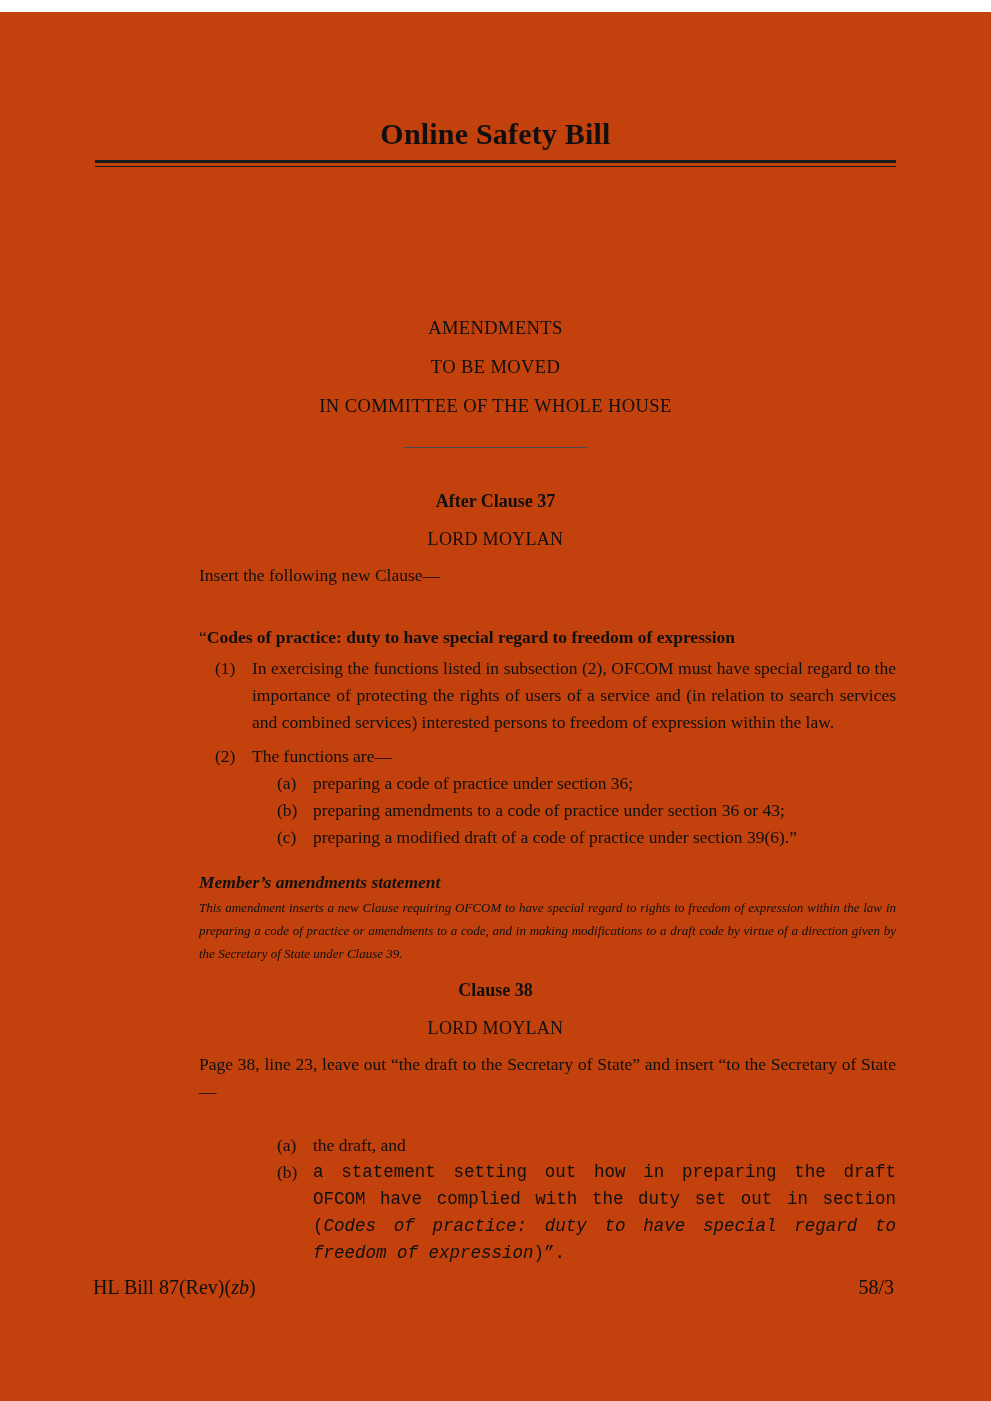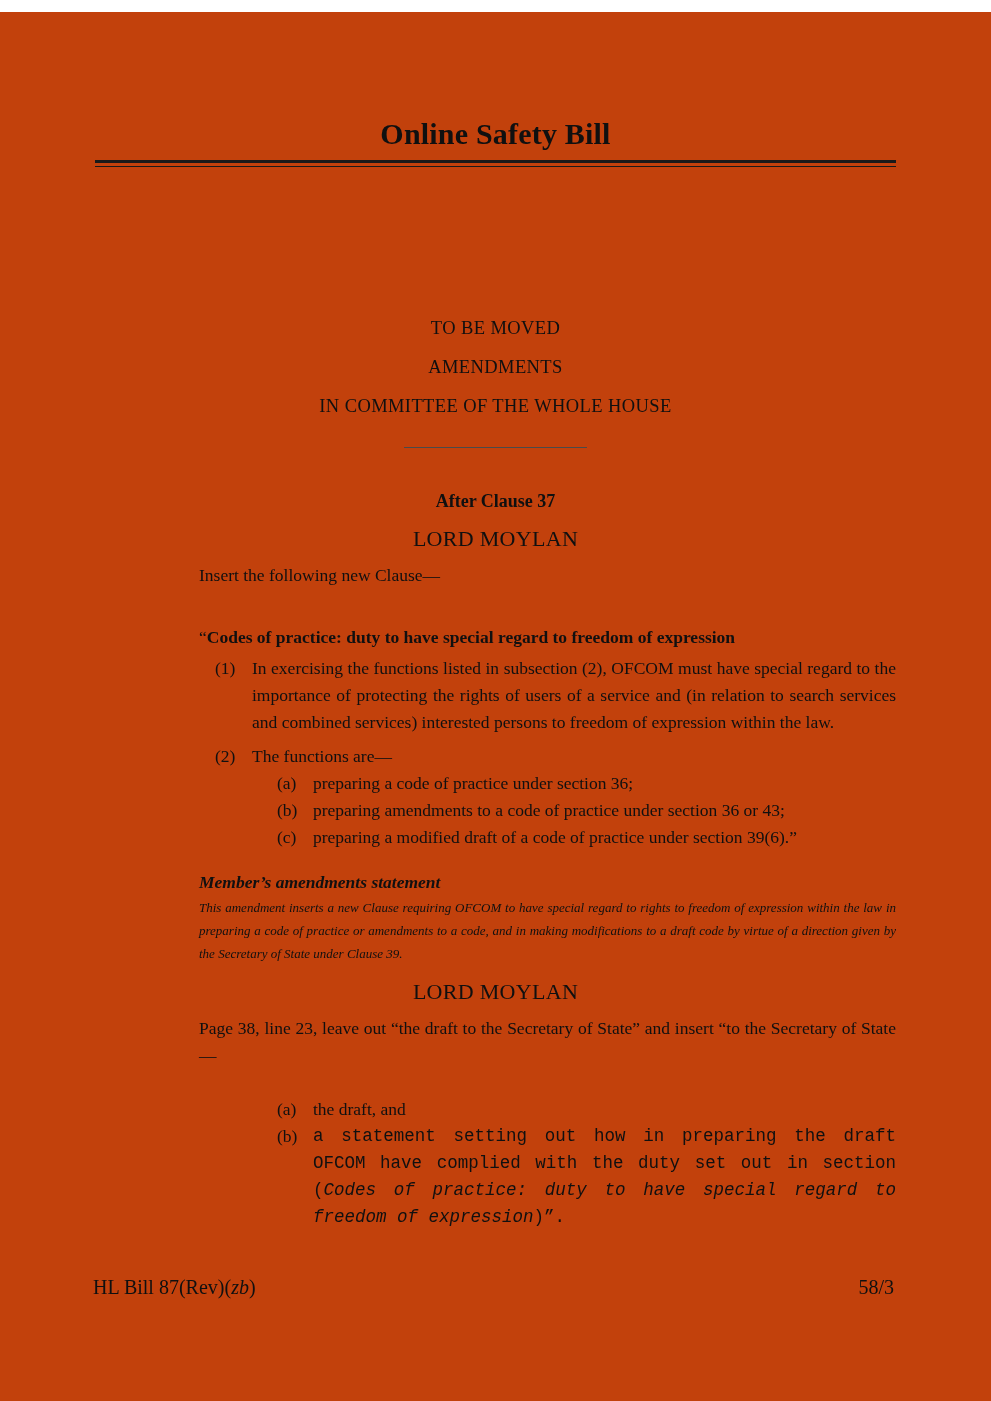--- a/index.html
+++ b/index.html
@@ -44,21 +44,21 @@
     margin-top: 42px;
     text-align: center;
     font-size: 18px;
     font-weight: bold;
     line-height: 22px;
   }
   .sec-heading.clause38 { margin-top: 14px; }
   .mover {
     margin-top: 16px;
     text-align: center;
-    font-size: 22px;
+    font-size: 18px;
     line-height: 22px;
     letter-spacing: 0.3px;
   }
 
   .body-col { margin-left: 104px; font-size: 17.5px; }
 
   .instruction {
     margin-top: 12px;
     line-height: 27px;
     text-align: justify;
@@ -102,22 +102,22 @@
 </head>
 <body>
 
 <div class="page">
   <div class="measure">
 
     <div class="bill-title">Online Safety Bill</div>
     <div class="double-rule"></div>
 
     <div class="front">
+      <div class="front-line">AMENDMENTS</div>
       <div class="front-line">TO BE MOVED</div>
-      <div class="front-line">AMENDMENTS</div>
       <div class="front-line">IN COMMITTEE OF THE WHOLE HOUSE</div>
     </div>
 
     <div class="section-divider"></div>
 
     <div class="sec-heading">After Clause 37</div>
     <div class="mover">LORD MOYLAN</div>
 
     <div class="body-col">
       <div class="instruction" style="text-align:left;">Insert the following new Clause—</div>
@@ -148,20 +148,21 @@
           <div class="item-text">preparing a modified draft of a code of practice under section 39(6).”</div>
         </div>
       </div>
 
       <div class="explanatory">
         <div class="expl-heading">Member’s amendments statement</div>
         <div class="expl-body">This amendment inserts a new Clause requiring OFCOM to have special regard to rights to freedom of expression within the law in preparing a code of practice or amendments to a code, and in making modifications to a draft code by virtue of a direction given by the Secretary of State under Clause 39.</div>
       </div>
     </div>
 
+    <div class="sec-heading clause38">Clause 38</div>
     <div class="mover">LORD MOYLAN</div>
 
     <div class="body-col">
       <div class="instruction">Page 38, line 23, leave out “the draft to the Secretary of State” and insert “to the Secretary of State—</div>
 
       <div class="items">
         <div class="item">
           <div class="item-label">(a)</div>
           <div class="item-text">the draft, and</div>
         </div>

